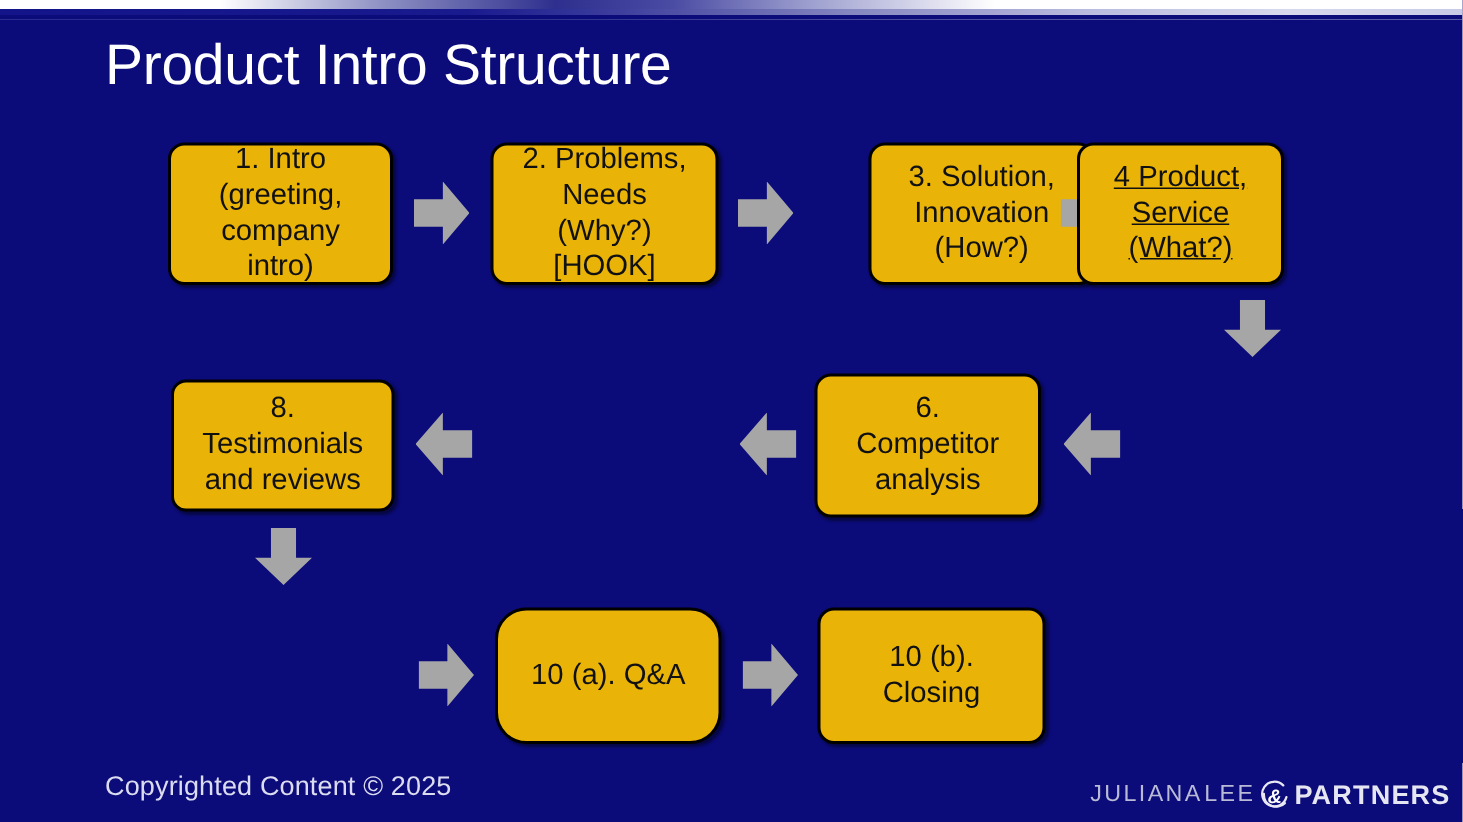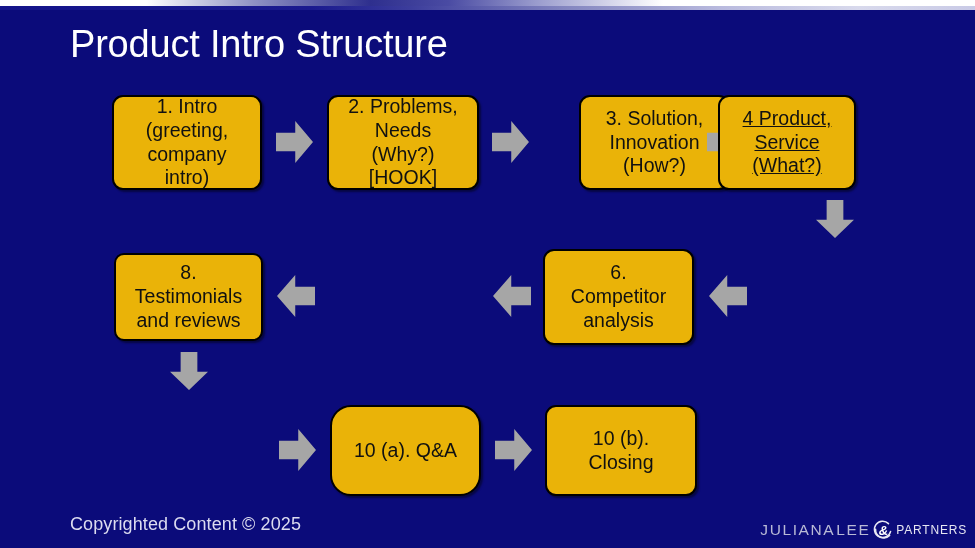--- a/index.html
+++ b/index.html
@@ -127,23 +127,23 @@
     gap: 1px;
     color: #c9cade;
   }
   .logo .w1, .logo .w2 {
     font-size: 15.5px;
     letter-spacing: 1.6px;
     font-weight: 400;
     color: #b9bad6;
   }
   .logo .w3 {
-    font-size: 12px;
+    font-size: 18px;
     letter-spacing: 0.8px;
-    font-weight: 400;
+    font-weight: 700;
     color: #e6e6f2;
   }
   .logo .amp {
     position: relative;
     width: 24px; height: 24px;
     display: inline-flex;
     align-items: center;
     justify-content: center;
     flex: 0 0 auto;
   }

